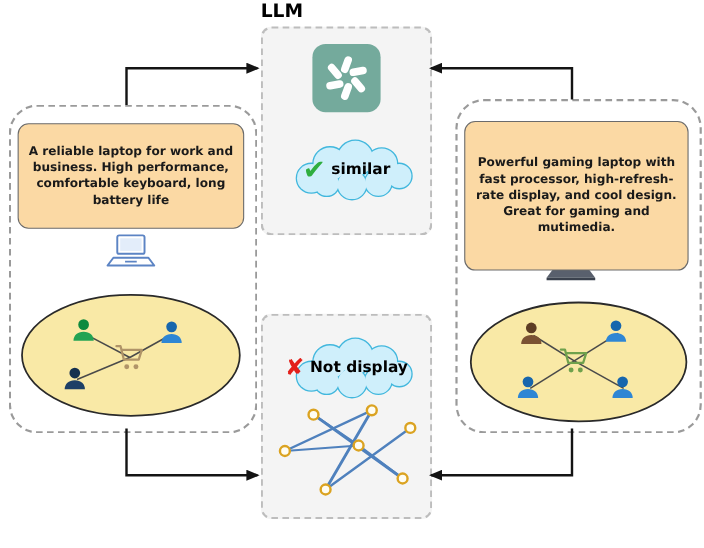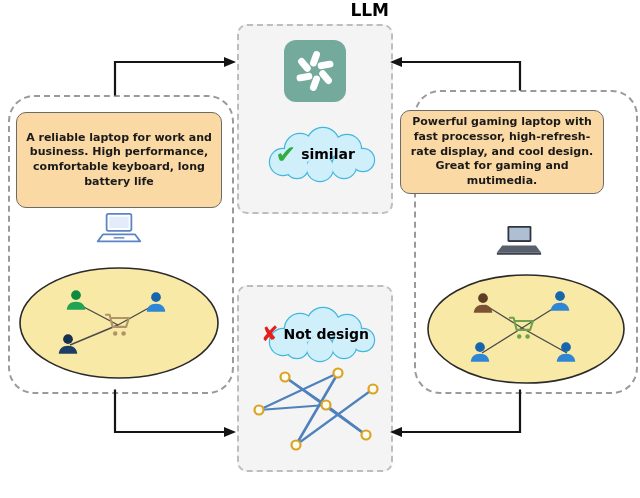--- a/index.html
+++ b/index.html
@@ -19,36 +19,36 @@
 
   
   .side-panel {
     position:absolute; border:2px dashed var(--dash_border,#9a9a9a);
     border-radius:26px; background:#fff;
   }
   #left-panel  { left:8px;   top:95px; width:222px; height:295px; }
   #right-panel { left:414px; top:90px; width:220px; height:300px; }
 
   .title {
-    position:absolute; text-align:right; font-weight:700; font-size:17px; color:#000;
+    position:absolute; text-align:left; font-weight:700; font-size:17px; color:#000;
   }
   #llm-title { left:237px; top:0px; width:152px; height:22px; }
   #rs-title  { left:203px; top:470px; width:220px; height:26px; }
 
   .note {
     position:absolute; box-sizing:border-box;
     background:var(--note_bg,#fbd9a4);
     border:1.6px solid var(--note_border,#6b6b6b);
     border-radius:10px;
     display:flex; align-items:center; justify-content:center;
     text-align:center; font-size:11px; font-weight:700; line-height:1.34;
     white-space:pre-line; padding:4px 5px; color:#1a1a1a;
   }
   #left-note  { left:16px;  top:112px; width:206px; height:96px;  }
-  #right-note { left:400px; top:110px; width:204px; height:84px; }
+  #right-note { left:422px; top:110px; width:204px; height:136px; }
   
   .note { z-index:2; }
 
   .logo {
     position:absolute; left:45px; top:14px; width:62px; height:62px;
     background:var(--logo_teal,#74aa9c); border-radius:12px;
     display:flex; align-items:center; justify-content:center;
   }
 
   .cloud-wrap { position:absolute; width:134px; height:62px; }
@@ -269,21 +269,21 @@
             <circle cx="75" cy="22" r="16"></circle>
           <circle cx="99" cy="27" r="14"></circle>
             <circle cx="115" cy="38" r="11"></circle>
             <circle cx="96" cy="44" r="12"></circle>
           <circle cx="72" cy="46" r="13"></circle>
             <circle cx="49" cy="45" r="11"></circle>
         </g>
       </svg>
       <div class="cloud-content">
         <span class="cross-glyph">✘</span>
-        <span class="cloud-label">Not design</span>
+        <span class="cloud-label">Not display</span>
       </div>
     </div>
 
     <svg class="net-svg" viewBox="0 0 152 100" width="152" height="100">
       <g stroke="var(--edge_blue,#4f81bd)" stroke-linecap="round">
         <line x1="46" y1="14" x2="127" y2="72" stroke-width="2.6"></line>
         <line x1="99" y1="10" x2="20" y2="47" stroke-width="2.2"></line>
         <line x1="99" y1="10" x2="57" y2="82" stroke-width="2.6"></line>
         <line x1="134" y1="26" x2="57" y2="82" stroke-width="2.2"></line>
         <line x1="20" y1="47" x2="87" y2="42" stroke-width="2"></line>

